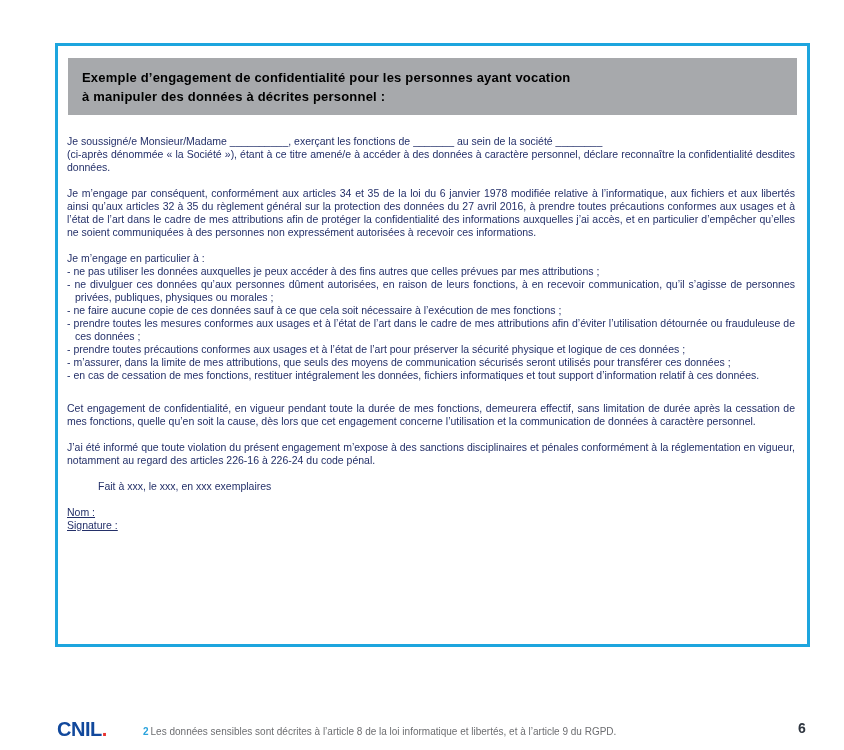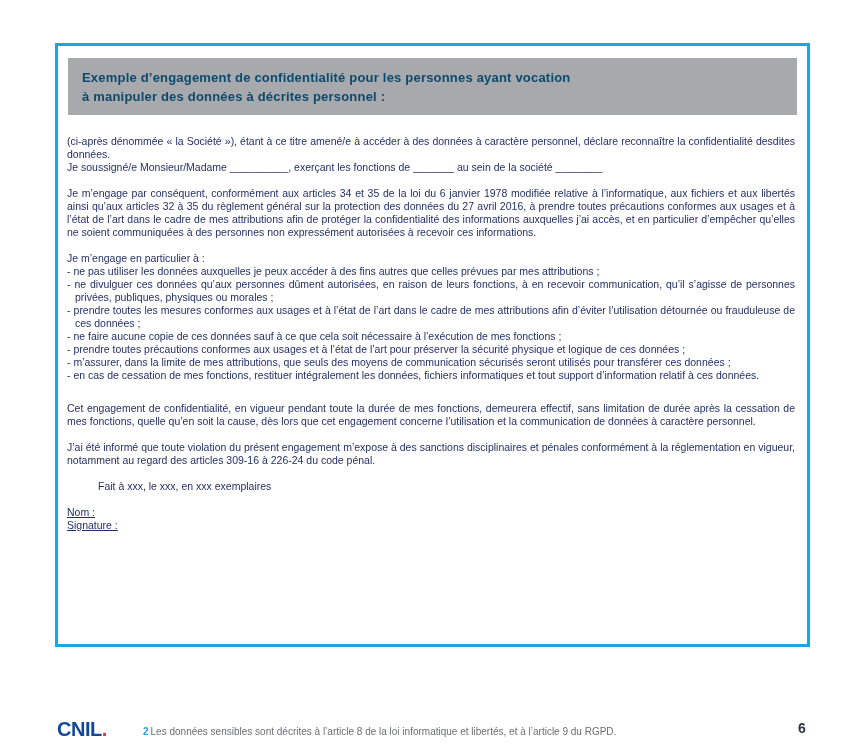--- a/index.html
+++ b/index.html
@@ -22,21 +22,21 @@
     top: 43px;
     width: 755px;
     height: 604px;
     border: 3px solid #1da5de;
     box-sizing: border-box;
     background: #ffffff;
   }
   .doc-header {
     margin: 12px 10px 12px 10px;
     background: #a7a9ac;
-    color: #0c4a6e;
+    color: #000000;
     font-weight: bold;
     font-size: 13px;
     line-height: 19px;
     padding: 10px 14px 9px 14px;
     letter-spacing: 0.2px;
   }
   .doc-body {
     margin: 20px 12px 0 9px;
     color: #243069;
     font-size: 10.5px;
@@ -105,41 +105,41 @@
   <div class="doc-box">
 
     <div class="doc-header">
       <span class="block">Exemple d’engagement de confidentialité pour les personnes ayant vocation</span>
       <span class="block">à manipuler des données à décrites personnel :</span>
     </div>
 
     <div class="doc-body">
 
       <p>
+        <span class="block">Je soussigné/e Monsieur/Madame __________, exerçant les fonctions de _______ au sein de la société ________</span>
         <span class="block justify">(ci-après dénommée « la Société »), étant à ce titre amené/e à accéder à des données à caractère personnel, déclare reconnaître la confidentialité desdites données.</span>
-        <span class="block">Je soussigné/e Monsieur/Madame __________, exerçant les fonctions de _______ au sein de la société ________</span>
       </p>
 
       <p class="justify">Je m’engage par conséquent, conformément aux articles 34 et 35 de la loi du 6 janvier 1978 modifiée relative à l’informatique, aux fichiers et aux libertés ainsi qu’aux articles 32 à 35 du règlement général sur la protection des données du 27 avril 2016, à prendre toutes précautions conformes aux usages et à l’état de l’art dans le cadre de mes attributions afin de protéger la confidentialité des informations auxquelles j’ai accès, et en particulier d’empêcher qu’elles ne soient communiquées à des personnes non expressément autorisées à recevoir ces informations.</p>
 
       <p class="list-intro">Je m’engage en particulier à :</p>
 
       <div class="bullets">
         <div class="bullet">- ne pas utiliser les données auxquelles je peux accéder à des fins autres que celles prévues par mes attributions ;</div>
         <div class="bullet">- ne divulguer ces données qu’aux personnes dûment autorisées, en raison de leurs fonctions, à en recevoir communication, qu’il s’agisse de personnes privées, publiques, physiques ou morales ;</div>
+        <div class="bullet">- ne faire aucune copie de ces données sauf à ce que cela soit nécessaire à l’exécution de mes fonctions ;</div>
         <div class="bullet">- prendre toutes les mesures conformes aux usages et à l’état de l’art dans le cadre de mes attributions afin d’éviter l’utilisation détournée ou frauduleuse de ces données ;</div>
-        <div class="bullet">- ne faire aucune copie de ces données sauf à ce que cela soit nécessaire à l’exécution de mes fonctions ;</div>
         <div class="bullet">- prendre toutes précautions conformes aux usages et à l’état de l’art pour préserver la sécurité physique et logique de ces données ;</div>
         <div class="bullet">- m’assurer, dans la limite de mes attributions, que seuls des moyens de communication sécurisés seront utilisés pour transférer ces données ;</div>
         <div class="bullet">- en cas de cessation de mes fonctions, restituer intégralement les données, fichiers informatiques et tout support d’information relatif à ces données.</div>
       </div>
 
       <p class="justify">Cet engagement de confidentialité, en vigueur pendant toute la durée de mes fonctions, demeurera effectif, sans limitation de durée après la cessation de mes fonctions, quelle qu’en soit la cause, dès lors que cet engagement concerne l’utilisation et la communication de données à caractère personnel.</p>
 
-      <p class="justify">J’ai été informé que toute violation du présent engagement m’expose à des sanctions disciplinaires et pénales conformément à la réglementation en vigueur, notamment au regard des articles 309-16 à 226-24 du code pénal.</p>
+      <p class="justify">J’ai été informé que toute violation du présent engagement m’expose à des sanctions disciplinaires et pénales conformément à la réglementation en vigueur, notamment au regard des articles 226-16 à 226-24 du code pénal.</p>
 
       <p class="fait-line">Fait à xxx, le xxx, en xxx exemplaires</p>
 
       <p class="nom-label">Nom :</p>
       <p class="sig-label">Signature :</p>
 
     </div>
   </div>
 
   <div class="footer">

